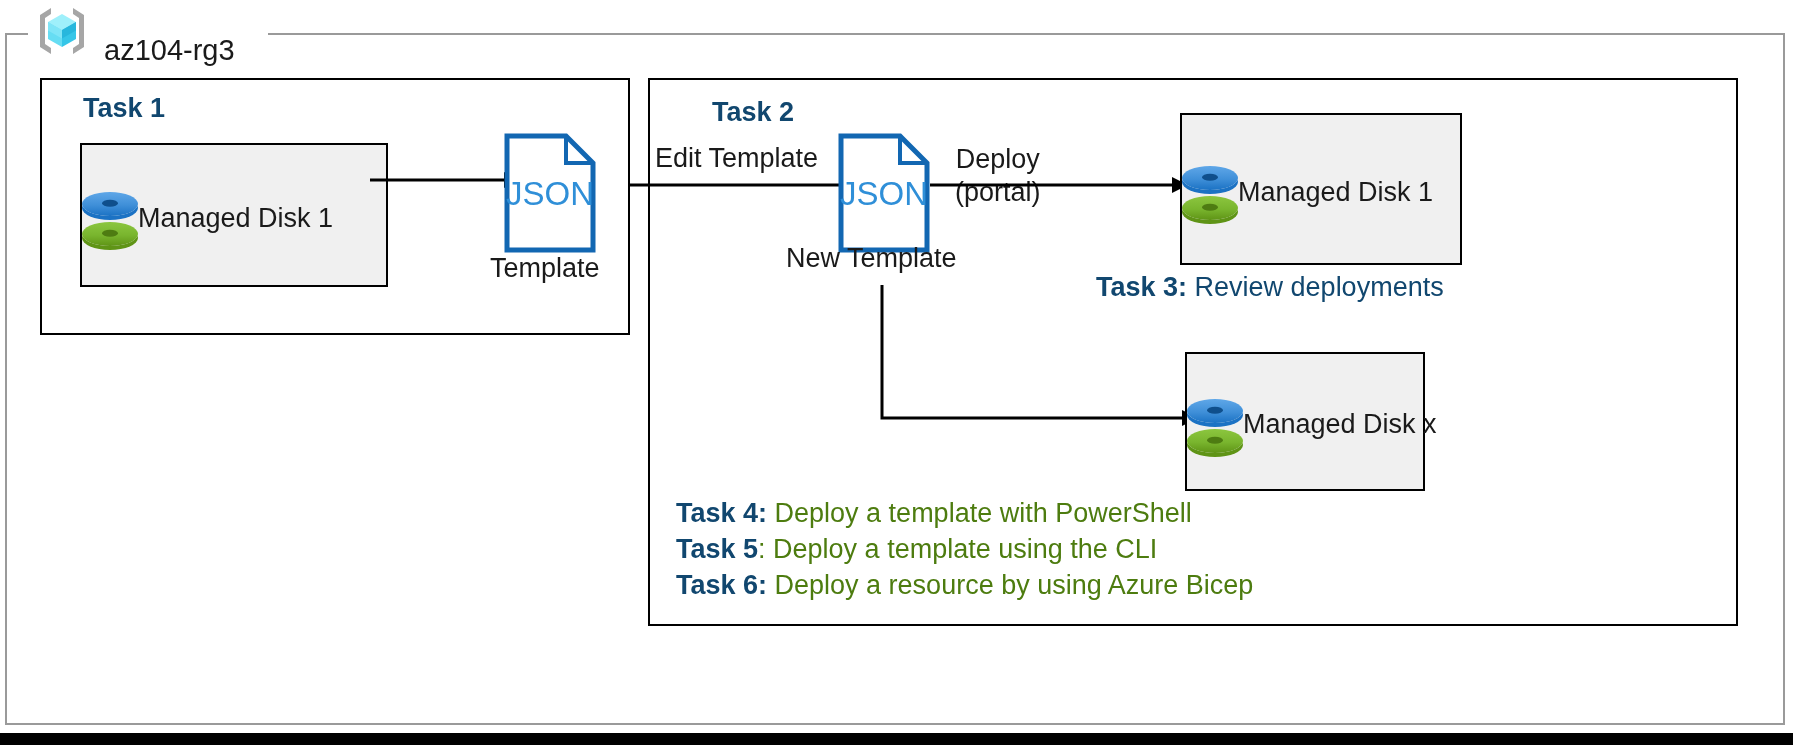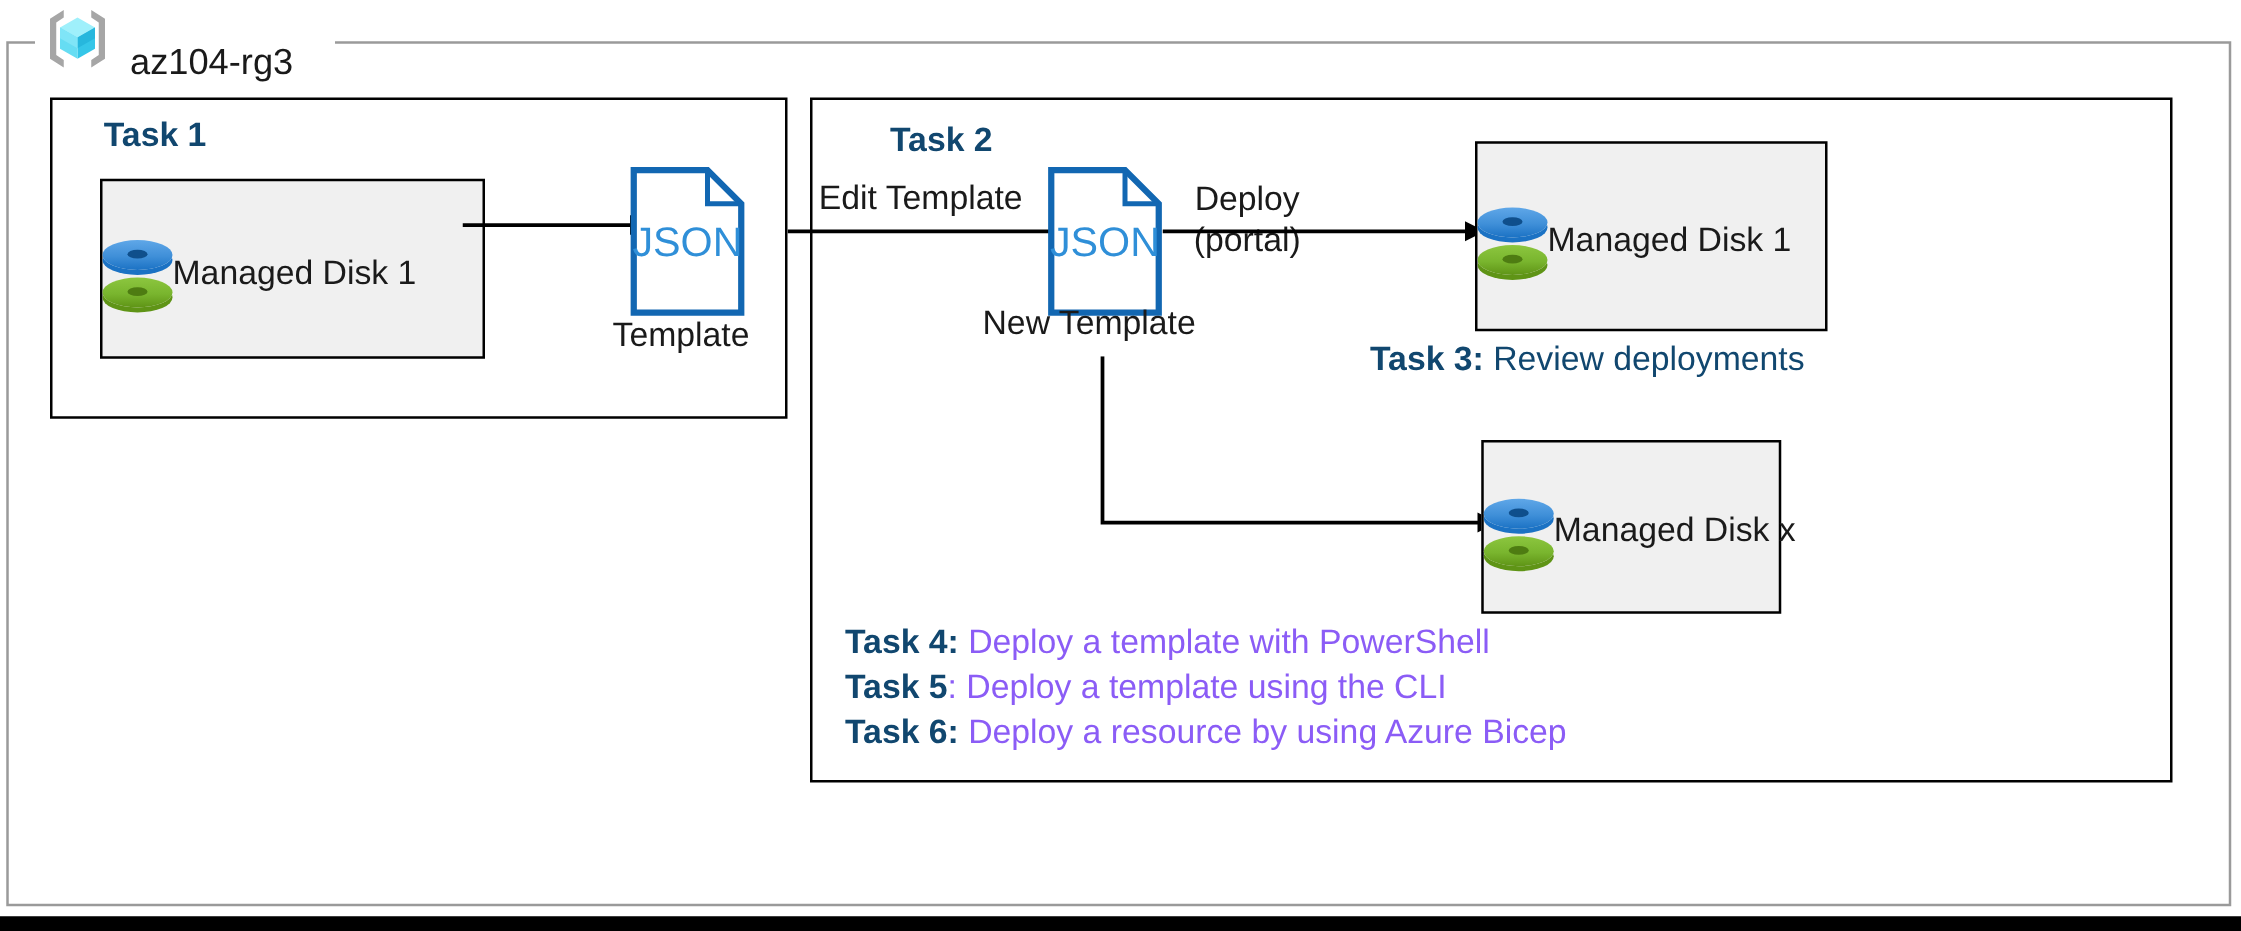--- a/index.html
+++ b/index.html
@@ -188,21 +188,21 @@
   .task-note {
     position: absolute;
     font-size: 27px;
     white-space: nowrap;
     line-height: 1;
   }
   .task-note .task-key {
     font-weight: bold;
     color: #11476f;
   }
-  .task-note .task-desc { color: #8b5cf6; }
+  .task-note .task-desc { color: #4d7c0f; }
   .task-note.accent .task-desc { color: #11476f; }
 
   #note-task3 { left: 1096px; top: 274px; }
   #note-task4 { left: 676px;  top: 500px; }
   #note-task5 { left: 676px;  top: 536px; }
   #note-task6 { left: 676px;  top: 572px; }
 
   
   #bottom-bar {
     position: absolute;

